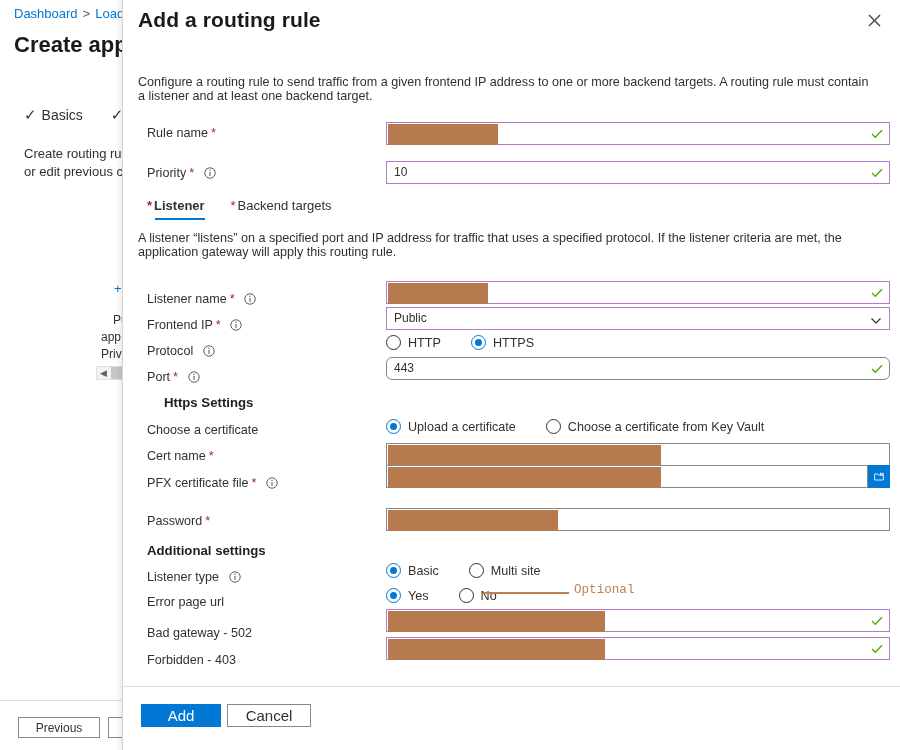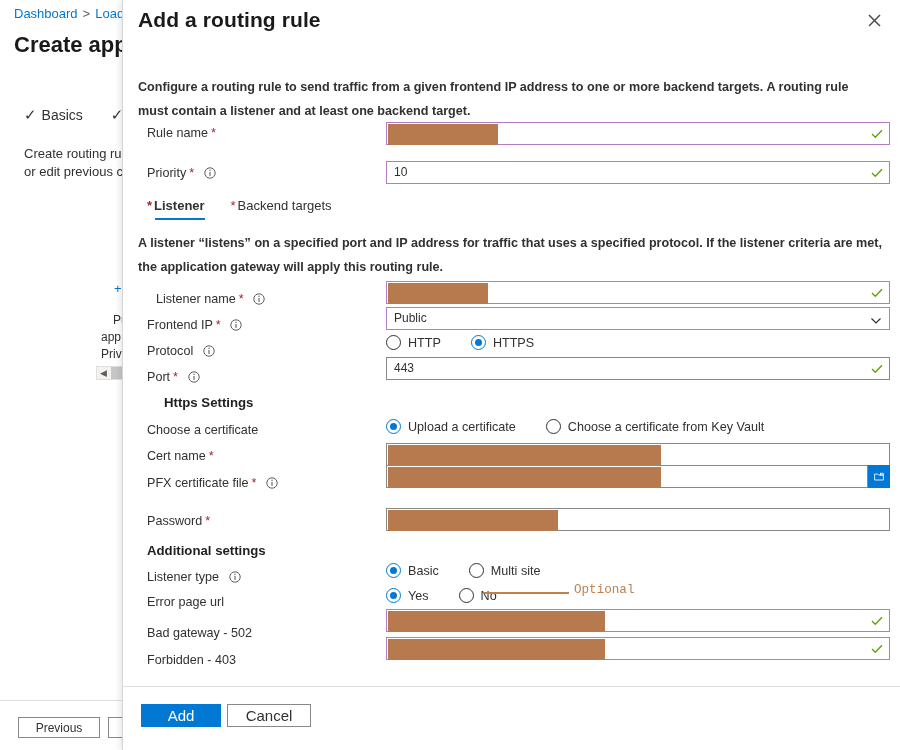--- a/index.html
+++ b/index.html
@@ -49,21 +49,21 @@
   }
   .close-btn {
     position: absolute; right: 12px; top: 6px; width: 28px; height: 28px;
     display: flex; align-items: center; justify-content: center;
     background: transparent; border: none; cursor: pointer;
   }
   .close-btn svg { display: block; }
 
   .panel-body { position: absolute; left: 0; top: 56px; right: 0; bottom: 64px; overflow: hidden; }
 
-  .desc { position: absolute; font-size: 12.6px; color: #323130; line-height: 24px; left: 15px; width: 740px; font-weight: bold; }
+  .desc { position: absolute; font-size: 12.6px; color: #323130; line-height: 14px; left: 15px; width: 740px; }
 
   
   .lbl {
     position: absolute; left: 24px; font-size: 12.6px; color: #323130; white-space: nowrap;
   }
   .lbl .req { color: #a4262c; margin-left: 3px; font-size: 12.6px; }
   .info { display: inline-block; margin-left: 6px; vertical-align: -2px; }
   .sec-head { position: absolute; left: 24px; font-size: 13.2px; font-weight: 700; color: #201f1e; white-space: nowrap; }
 
   
@@ -198,21 +198,21 @@
           <span class="uline"></span>
         </span>
         <span class="tab-gap"></span>
         <span class="tab">
           <span class="star">*</span><span>Backend targets</span>
         </span>
       </div>
 
       <div class="desc" style="top:175px; width:745px;">A listener “listens” on a specified port and IP address for traffic that uses a specified protocol. If the listener criteria are met, the application gateway will apply this routing rule.</div>
 
-      <div class="lbl" style="top:236px;margin-left:9px;">
+      <div class="lbl" style="top:236px;">
         <span>Listener name</span><span class="req">*</span>
         <span class="info">
           <svg width="12" height="12" viewBox="0 0 12 12">
               <circle cx="6" cy="6" r="5.2" fill="none" stroke="#605e5c" stroke-width="1"></circle>
               <circle cx="6" cy="3.3" r="0.7" fill="#605e5c"></circle>
               <rect x="5.45" y="4.9" width="1.1" height="4" fill="#605e5c"></rect>
             </svg>
         </span>
       </div>
       <div class="field valid" style="left:263px; top:225px; width:504px;">
@@ -268,21 +268,21 @@
       <div class="lbl" style="top:314px;">
         <span>Port</span><span class="req">*</span>
         <span class="info">
           <svg width="12" height="12" viewBox="0 0 12 12">
               <circle cx="6" cy="6" r="5.2" fill="none" stroke="#605e5c" stroke-width="1"></circle>
               <circle cx="6" cy="3.3" r="0.7" fill="#605e5c"></circle>
               <rect x="5.45" y="4.9" width="1.1" height="4" fill="#605e5c"></rect>
             </svg>
         </span>
       </div>
-      <div class="field plain" style="left:263px; top:301px; width:504px;">
+      <div class="field plain" style="left:263px; top:301px; width:504px;border-radius:6px;">
         <span class="val">443</span>
         <span class="ok">
           <svg width="12" height="12" viewBox="0 0 12 12">
               <polyline points="1,6 4.3,9.3 11,2.2" fill="none" stroke="#57a300" stroke-width="1.3"></polyline>
             </svg>
         </span>
       </div>
 
       <div class="sec-head" style="top:339px;padding-left:17px;">Https Settings</div>
 

